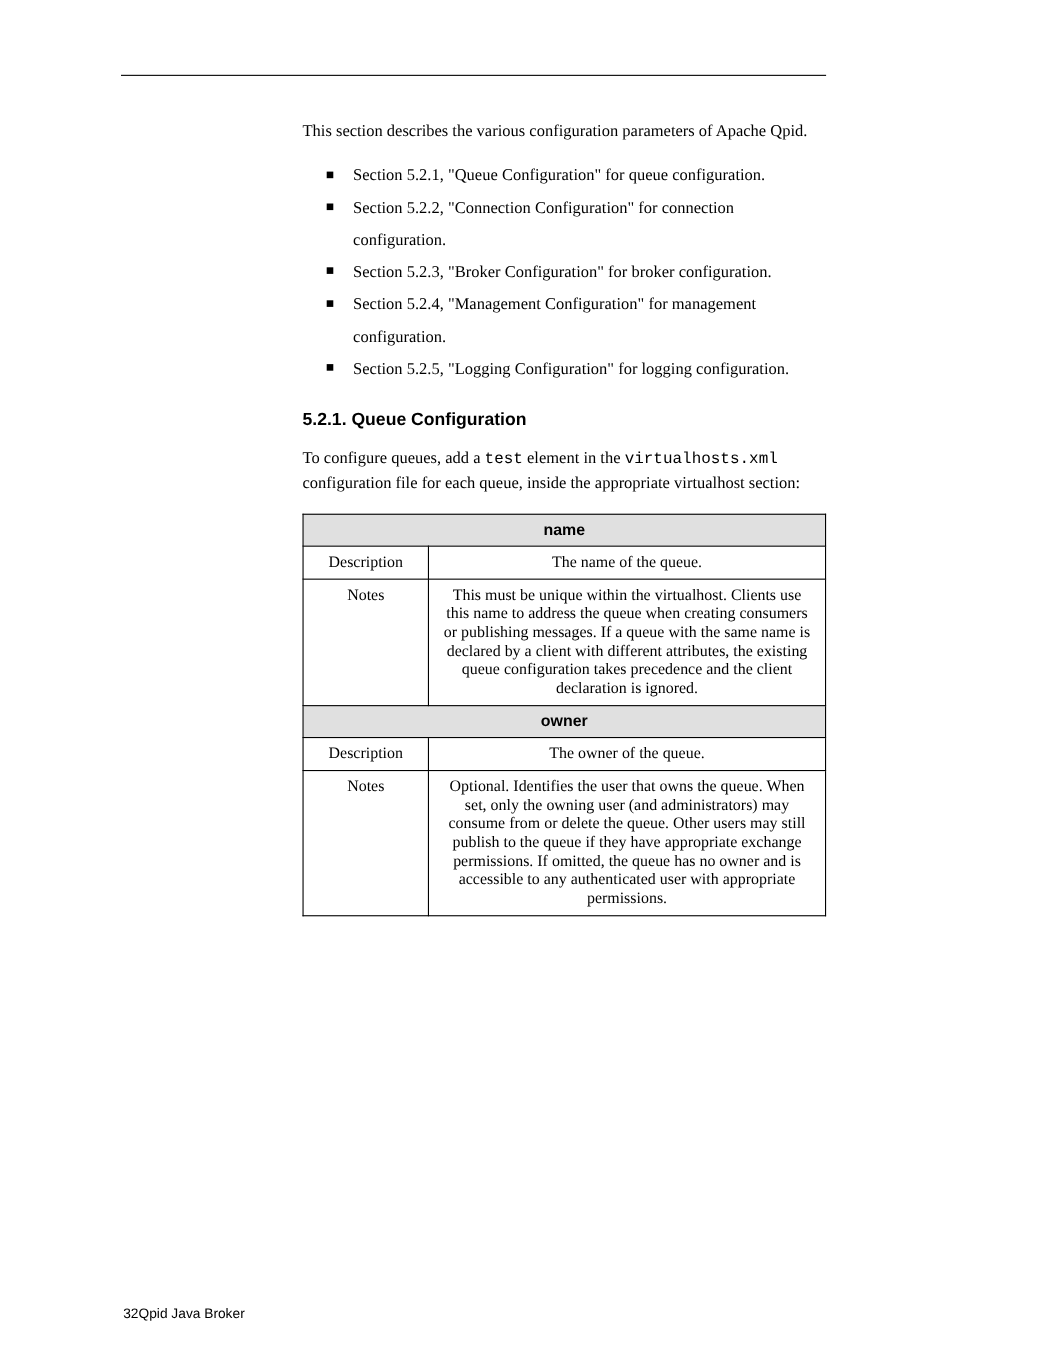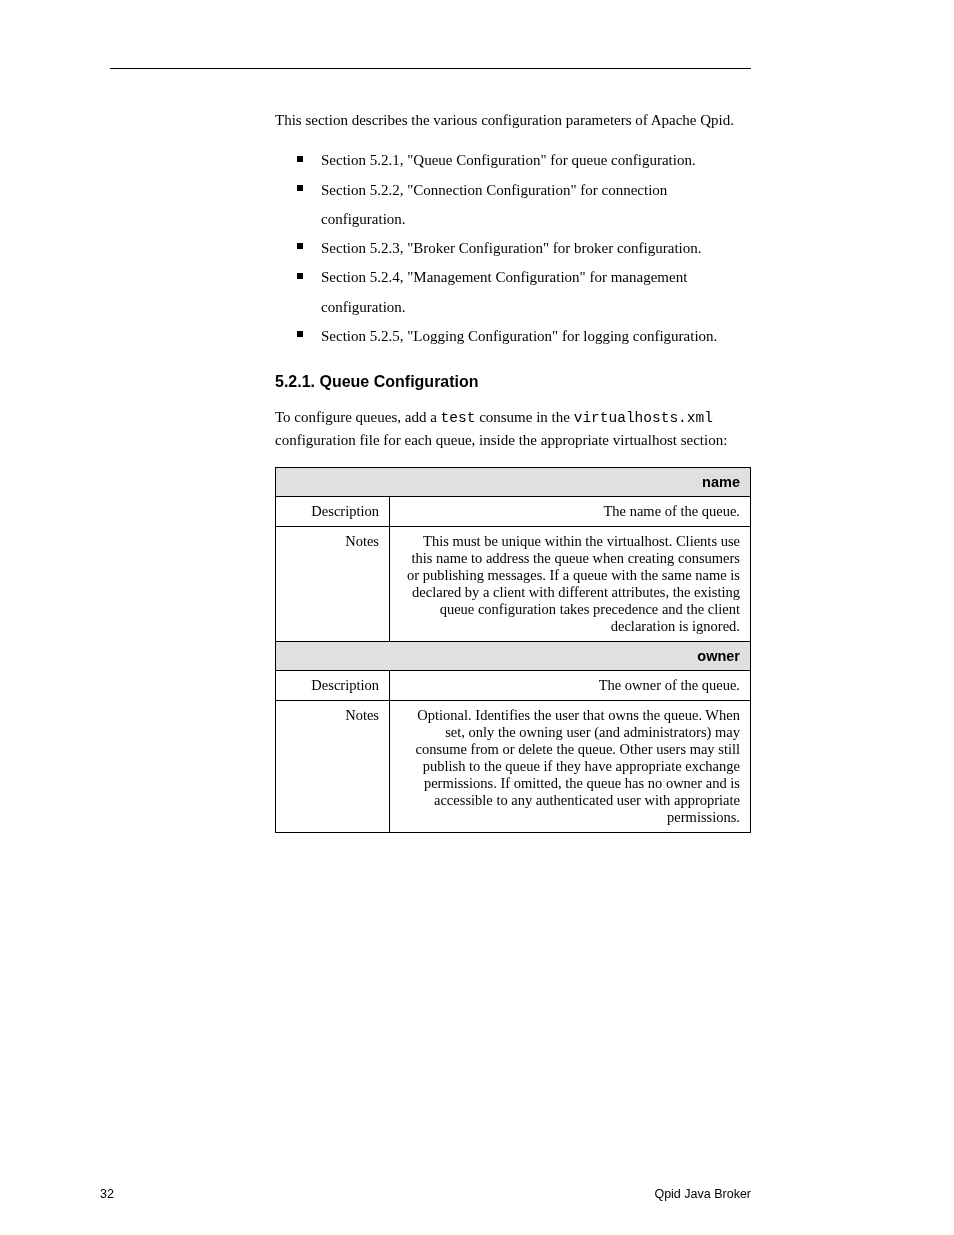--- a/index.html
+++ b/index.html
@@ -70,40 +70,39 @@
   table.props {
     border-collapse: collapse;
     width: 100%;
     margin-top: 6px;
     font-size: 14.5px;
   }
   table.props td, table.props th {
     border: 1px solid #000;
     padding: 6px 10px;
     vertical-align: top;
-    text-align: right;
+    text-align: center;
   }
   table.props tr.group td {
     background: #e0e0e0;
     font-weight: bold;
     font-family: Arial, Helvetica, sans-serif;
     font-size: 14.5px;
   }
   table.props tr.attr td:first-child {
     width: 24%;
     font-family: Liberation Serif, serif;
     font-size: 14.5px;
   }
   .footer {
     position: absolute;
     bottom: 34px;
-    left: 100px;
+    left: 112px;
     right: 110px;
     display: flex;
-    justify-content: space-between;
     font-family: Arial, Helvetica, sans-serif;
     font-size: 12.5px;
   }
 </style>
 </head>
 <body>
 
 <div class="page">
   <hr class="hr-top">
 
@@ -115,21 +114,21 @@
       <li>Section 5.2.1, "Queue Configuration" for queue configuration.</li>
       <li>Section 5.2.2, "Connection Configuration" for connection configuration.</li>
       <li>Section 5.2.3, "Broker Configuration" for broker configuration.</li>
       <li>Section 5.2.4, "Management Configuration" for management configuration.</li>
       <li>Section 5.2.5, "Logging Configuration" for logging configuration.</li>
     </ul>
 
     <div class="section-heading">5.2.1. Queue Configuration</div>
 
     <p class="para">
-      <span>To configure queues, add a </span><span class="mono">test</span><span> consume in the </span><span class="mono">virtualhosts.xml</span><span> configuration file for each queue, inside the appropriate virtualhost section:</span>
+      <span>To configure queues, add a </span><span class="mono">test</span><span> element in the </span><span class="mono">virtualhosts.xml</span><span> configuration file for each queue, inside the appropriate virtualhost section:</span>
     </p>
 
 
 
     <table class="props">
       <tbody id="props-body">
           <tr class="group">
             <td colspan="2">name</td>
           </tr>
           <tr class="attr">

